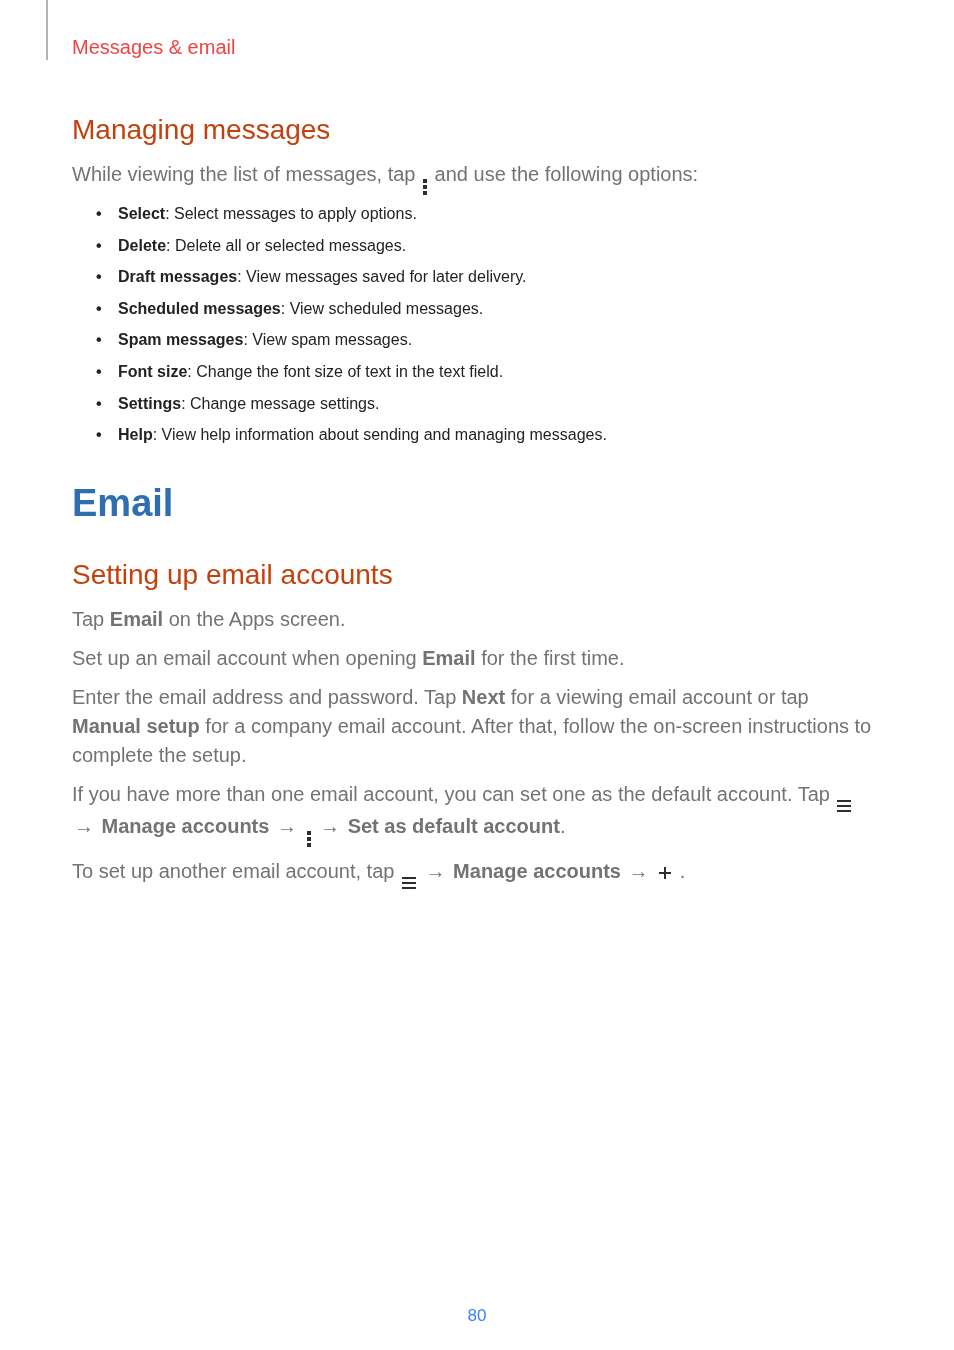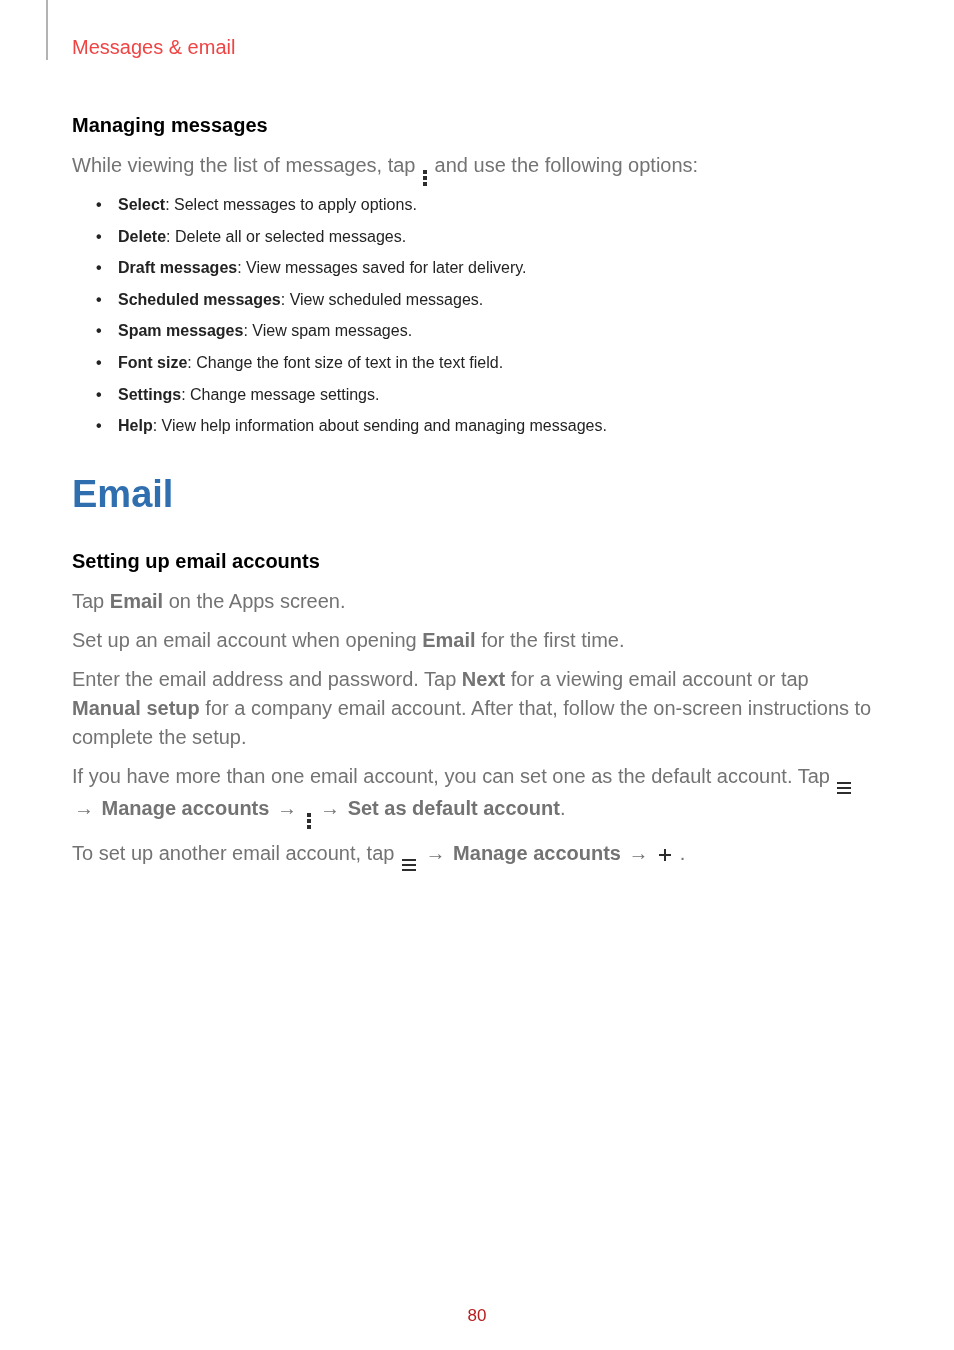--- a/index.html
+++ b/index.html
@@ -1,36 +1,36 @@
 <!DOCTYPE html>
 <html><head>
 <meta charset="utf-8">
 <style>
   * { margin: 0; padding: 0; box-sizing: border-box; }
   html, body { width: 954px; height: 1350px; background: #fff; font-family: "Segoe UI", "Helvetica Neue", Arial, sans-serif; color: #232323; }
   .page { position: relative; width: 954px; height: 1350px; padding: 36px 72px 30px 72px; }
   .header-region { position: relative; height: 26px; margin-bottom: 52px; }
   .header-rule { position: absolute; left: -26px; top: -40px; width: 2px; height: 64px; background: #b3b3b3; }
   .header-text { color: #ef4444; font-size: 20px; font-weight: 400; }
-  .h2 { color: #000000; font-size: 20px; font-weight: 700; margin-bottom: 14px; }
+  .h2 { color: #c2410c; font-size: 28px; font-weight: 400; margin-bottom: 14px; }
   .para { font-size: 20px; color: #737373; line-height: 1.45; margin-bottom: 4px; }
   .bullets { list-style: none; margin: 6px 0 34px 24px; }
   .bullets li { position: relative; padding-left: 22px; font-size: 16px; line-height: 1.6; margin-bottom: 6px; }
   .bullets li::before { content: "•"; position: absolute; left: 0; top: 0; font-weight: 700; }
   .bold { font-weight: 600; }
   .h1 { color: #2f6fb0; font-size: 38px; font-weight: 600; margin: 22px 0 34px 0; }
   .block { margin-bottom: 10px; }
   .more-icon { width: 4px; height: 16px; position: relative; display: inline-flex; flex-direction: column; justify-content: space-between; vertical-align: -2px; margin: 0 2px; }
   .more-icon span { width: 4px; height: 4px; background: #2d2d2d; display: block; }
   .menu-icon { width: 14px; height: 12px; position: relative; display: inline-flex; flex-direction: column; justify-content: space-between; vertical-align: -1px; margin: 0 2px; }
   .menu-icon span { width: 14px; height: 2px; background: #2d2d2d; display: block; }
   .arrow { display: inline-block; font-size: 20px; margin: 0 2px; }
   .plus-icon { display: inline-block; vertical-align: -2px; margin: 0 2px; }
   .plus-icon svg { display: block; }
-  .pagenum { position: absolute; bottom: 24px; left: 0; width: 100%; text-align: center; color: #b91c1c; font-size: 17px; }
+  .pagenum { position: absolute; bottom: 24px; left: 0; width: 100%; text-align: center; color: #3b82f6; font-size: 17px; }
 </style>
 </head>
 <body>
 
 <div class="page">
   <div class="header-region">
     <div class="header-rule"></div>
     <div class="header-text">Messages &amp; email</div>
   </div>
 

